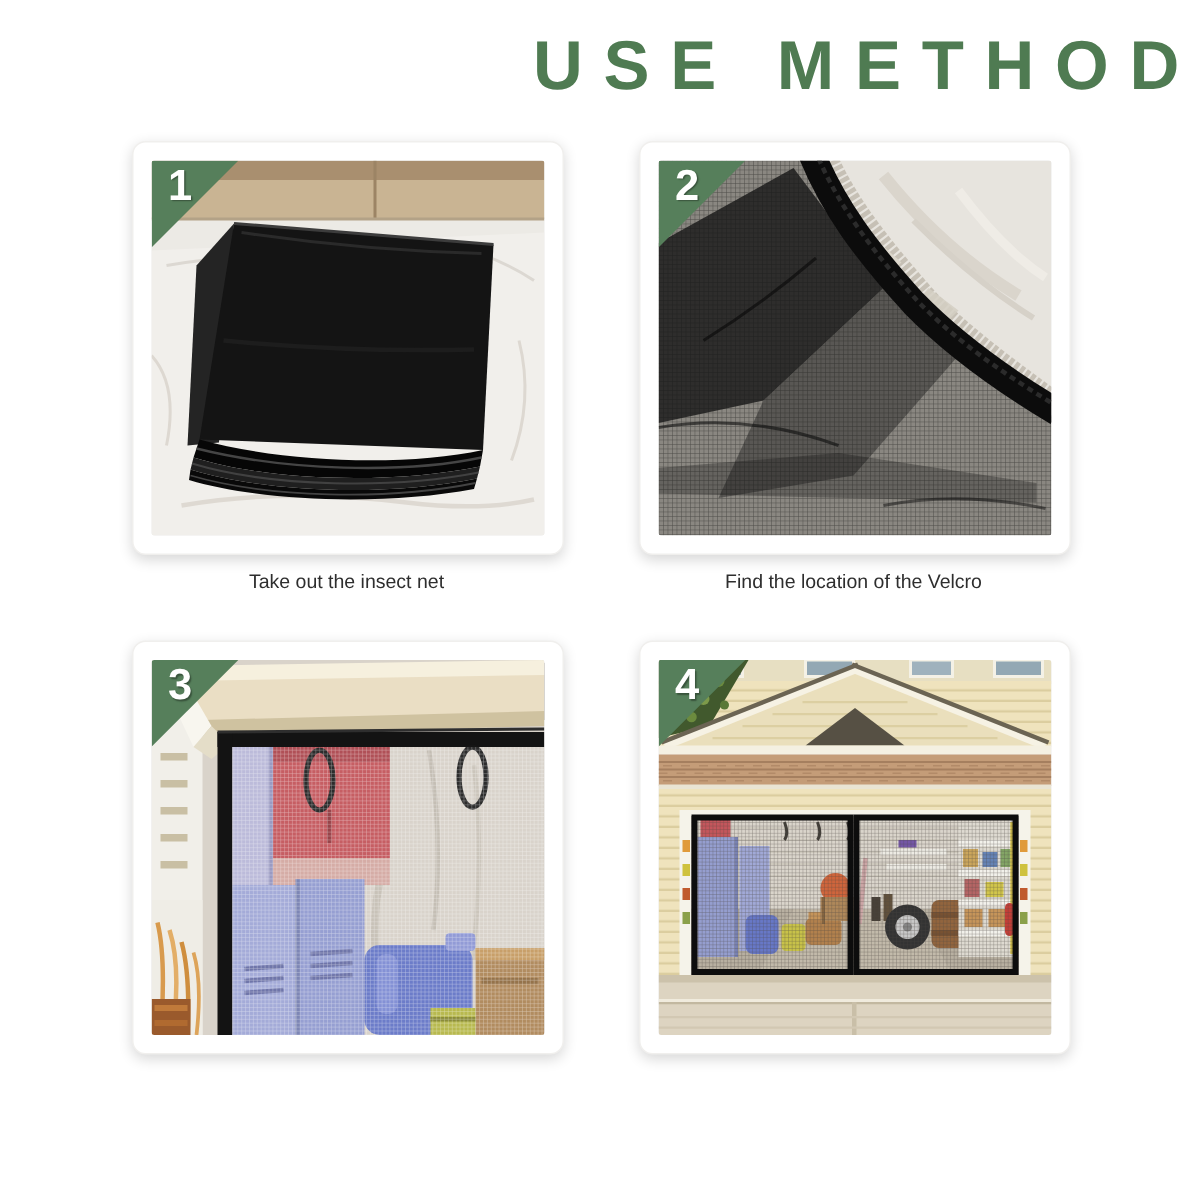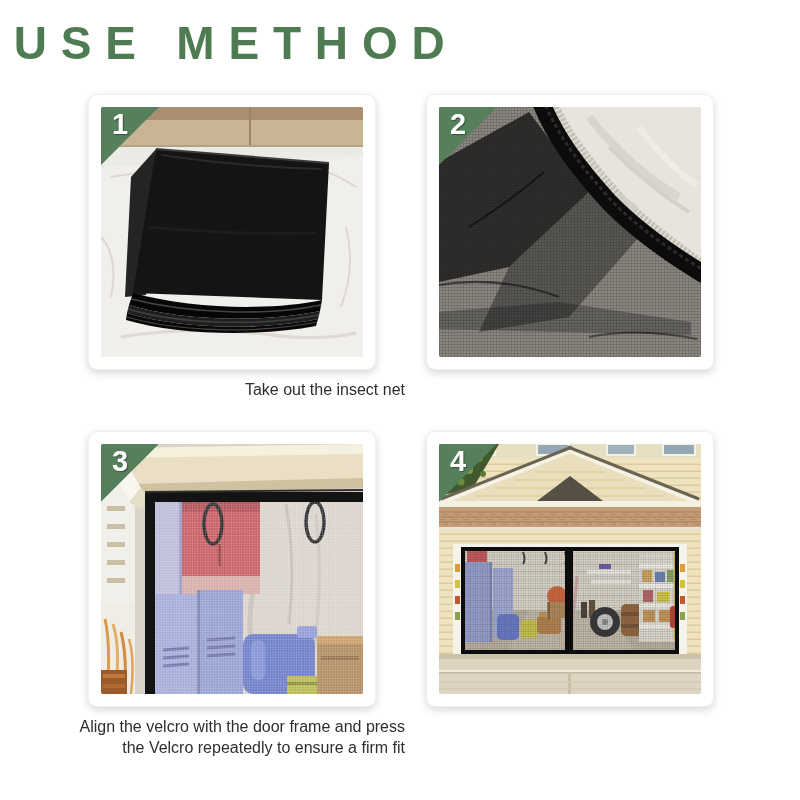--- a/index.html
+++ b/index.html
@@ -8,21 +8,21 @@
     --caption-color:#2e2e2e;
   }
   html,body{margin:0;padding:0;}
   body{
     width:800px;height:800px;overflow:hidden;background:#ffffff;
     font-family:"Liberation Sans", sans-serif;
   }
   .page{width:800px;height:800px;position:relative;}
   .title{
     margin:16px 0 24px 0;
-    text-align:left;
+    text-align:right;
     font-size:46px;
     font-weight:800;
     letter-spacing:0.30em;
     color:var(--accent-green);
     text-indent:0.30em; 
   }
   .steps{
     display:grid;
     grid-template-columns:repeat(2,286px);
     column-gap:52px;
@@ -49,22 +49,22 @@
     clip-path:polygon(0 0,100% 0,0 100%);
   }
   .badge-num{
     position:absolute;top:1px;left:11px;
     color:#ffffff;font-size:29px;font-weight:700;
     text-shadow:1px 1px 1px rgba(0,0,0,0.35);
   }
   .caption{
     width:348px;
     margin:10px 0 0 -31px;
-    text-align:right;
-    font-size:16px;
+    text-align:center;
+    font-size:13px;
     line-height:1.3;
     color:var(--caption-color);
   }
 </style>
 </head>
 <body>
 
 <div class="page">
 
   <h1 class="title">USE METHOD</h1>
@@ -139,20 +139,21 @@
             <polygon points="133,42 162,68 150,78 126,52" fill="#dcd7cb" opacity="0.95"></polygon>
             <polygon points="180,85 200,100 192,108 174,92" fill="#d4cfc3" opacity="0.85"></polygon>
 
             <path d="M100,-10 C115,30 140,62 170,95 C200,126 236,150 266,168" stroke="#0c0c0c" stroke-width="18" fill="none"></path>
             <path d="M104,-8 C119,30 144,62 173,94 C202,124 238,147 266,164" stroke="#2b2b2b" stroke-width="3" fill="none" stroke-dasharray="4,3"></path>
           </svg>
           <div class="badge"></div>
           <span class="badge-num">2</span>
         </div>
       </div>
+      <p class="caption">Find the location of the Velcro</p>
     </section>
 
     <section class="step">
       <div class="card">
         <div class="photo">
           <svg width="262" height="250" viewBox="0 0 262 250">
             <defs>
               <pattern id="g3" width="2.6" height="2.6" patternUnits="userSpaceOnUse">
                 <path d="M0 0H2.6M0 0V2.6" stroke="#ffffff" stroke-width="0.55" opacity="0.55"></path>
               </pattern>
@@ -228,21 +229,20 @@
               <ellipse cx="214" cy="78" rx="9" ry="20" fill="none" stroke="#151515" stroke-width="3.5"></ellipse>
 
               <rect x="54" y="58" width="208" height="192" fill="url(#g3)"></rect>
               <rect x="54" y="58" width="208" height="192" fill="#ffffff" opacity="0.10"></rect>
             </g>
           </svg>
           <div class="badge"></div>
           <span class="badge-num">3</span>
         </div>
       </div>
-      <p class="caption">Align the velcro with the door frame and press the Velcro repeatedly to ensure a firm fit</p>
     </section>
 
     <section class="step">
       <div class="card">
         <div class="photo">
           <svg width="262" height="250" viewBox="0 0 262 250">
             <defs>
               <pattern id="g4" width="2.4" height="2.4" patternUnits="userSpaceOnUse">
                 <path d="M0 0H2.4M0 0V2.4" stroke="#3a362f" stroke-width="0.55" opacity="0.6"></path>
               </pattern>

